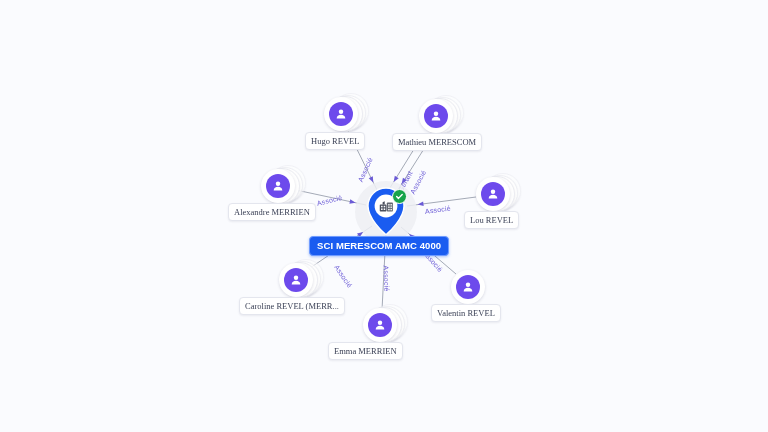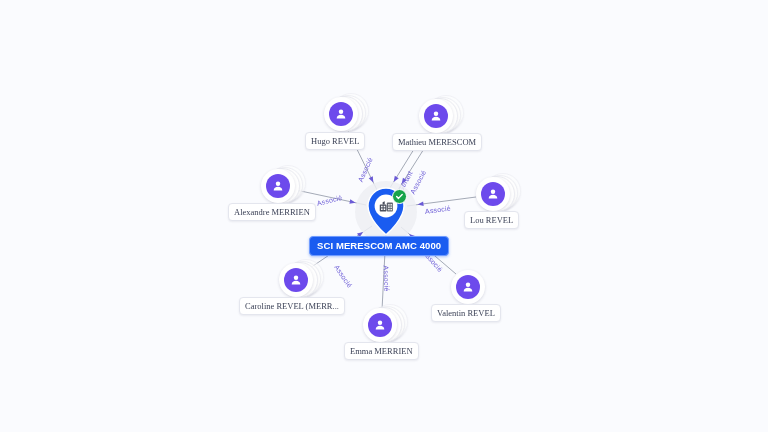--- a/index.html
+++ b/index.html
@@ -222,21 +222,21 @@
         <div class="stack" style="left: 3px; top: -1px; opacity: 0.9;"></div>
         <div class="avatar-ring">
           <div class="avatar-disc" style="background: rgb(109, 74, 236);">
             <svg viewBox="0 0 24 24" width="14" height="14">
               <circle cx="12" cy="8.2" r="3.8" fill="#ffffff"></circle>
               <path d="M4.6 19.6 c0-4.1 3.4-6.3 7.4-6.3 s7.4 2.2 7.4 6.3 Z" fill="#ffffff"></path>
             </svg>
           </div>
         </div>
       </div>
-      <div class="name-pill" style="left: 344px; top: 342px; color: rgb(60, 66, 87);">Emma MERRIEN</div>
+      <div class="name-pill" style="left: 328px; top: 342px; color: rgb(60, 66, 87);">Emma MERRIEN</div>
     </div>
 
   <div class="center-halo" style="left: 355px; top: 181px;"></div>
 
   <div class="pin" style="left: 367px; top: 187px;">
     <svg viewBox="0 0 38 48" width="38" height="48">
       <path d="M19 1 C9.1 1 1 9.1 1 19 c0 12.6 15.4 26.5 17 27.9 c0.6 0.5 1.4 0.5 2 0 C21.6 45.5 37 31.6 37 19 C37 9.1 28.9 1 19 1 Z" fill="#1a5cf0" stroke="#ffffff" stroke-width="1.4"></path>
       <circle cx="19" cy="19" r="11.4" fill="#ffffff"></circle>
     </svg>
     <svg viewBox="0 0 24 24" width="17" height="17" style="position:absolute;left:10.5px;top:11px;">

